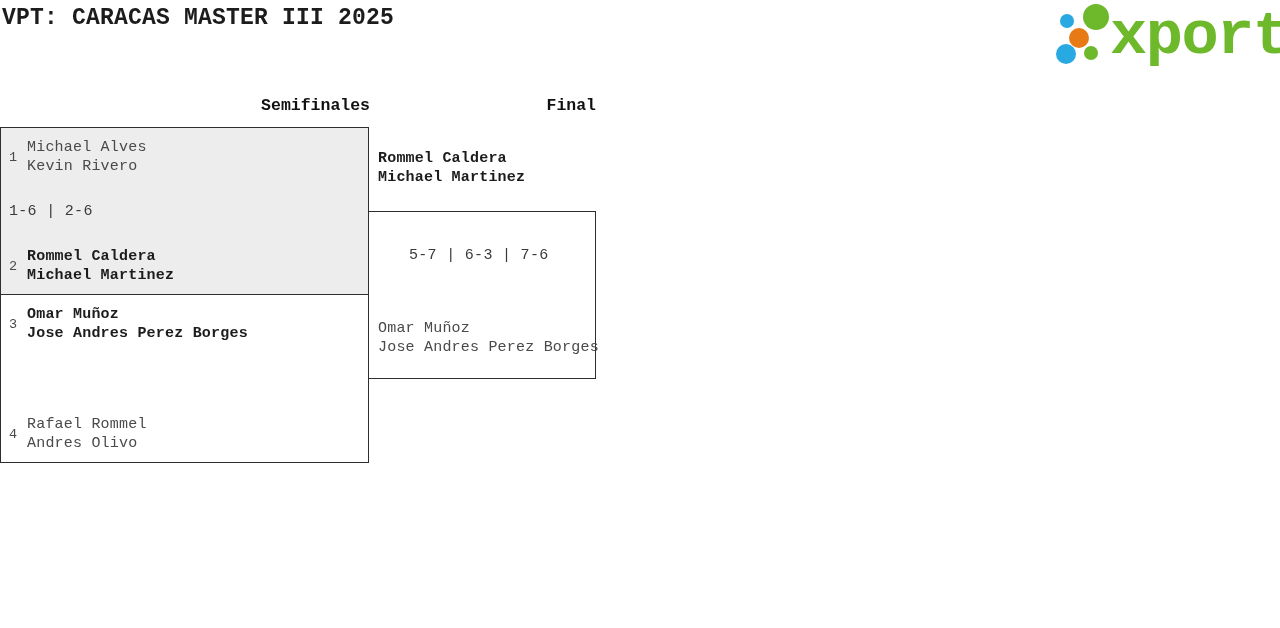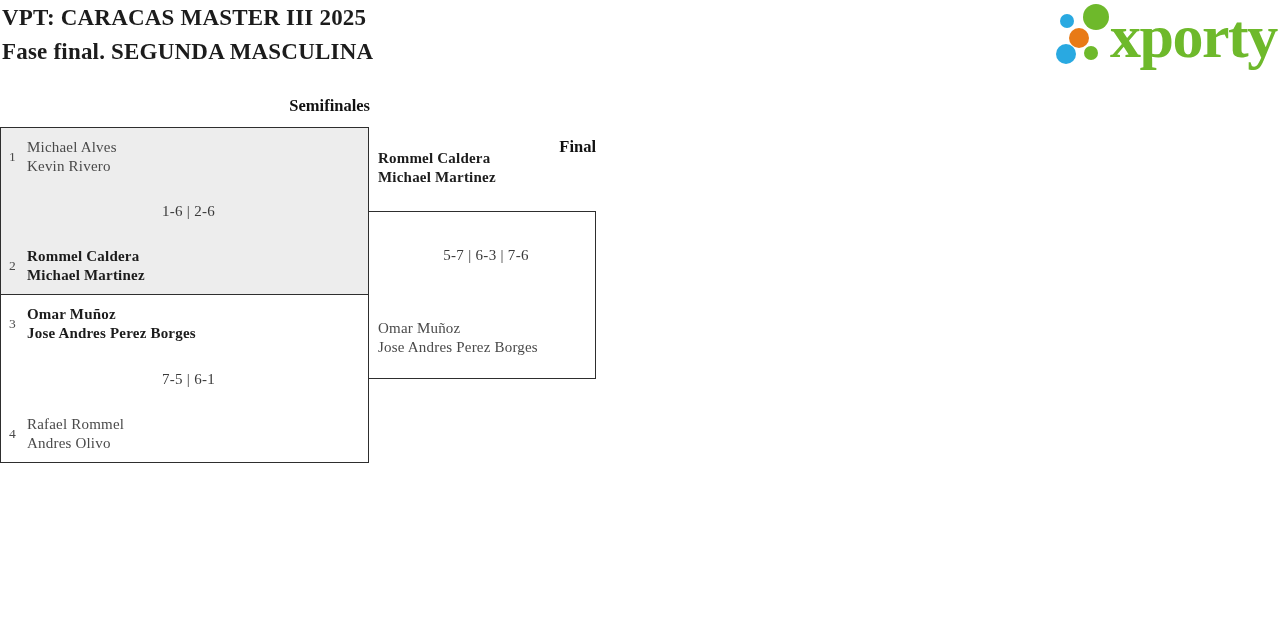--- a/index.html
+++ b/index.html
@@ -1,18 +1,18 @@
 <!DOCTYPE html>
 <html style="--brand-green: #6eb92b; --brand-blue: #29a9e1; --brand-orange: #e87a16; --box-gray: #ededed; --border: #2e2e2e; --text-dark: #1c1c1c; --text-gray: #4a4a4a;"><head>
 <meta charset="utf-8">
 <style>
   html,body{margin:0;padding:0;background:#fff;}
   .page{
     position:relative;width:1280px;height:519px;background:#fff;overflow:hidden;
-    font-family:Liberation Serif, serif;
+    font-family:Liberation Mono, monospace;
   }
   
   .titles{position:absolute;left:2px;top:1px;}
   .title,.subtitle{
     font-size:23px;font-weight:600;color:var(--text-dark);line-height:34px;white-space:nowrap;
     letter-spacing:.2px;
   }
   
   .logo{position:absolute;left:1048px;top:0;width:232px;height:72px;cursor:pointer;}
   .dot{position:absolute;border-radius:50%;}
@@ -24,58 +24,57 @@
   .wordmark{
     position:absolute;left:62px;top:0;height:72px;display:flex;align-items:center;
     font-size:62px;font-weight:800;color:var(--brand-green);letter-spacing:-1.5px;
   }
   
   .round-label{
     position:absolute;top:96px;font-size:16.5px;font-weight:600;color:#111;
     text-align:right;
   }
   .round-label.semis{left:0;width:370px;}
-  .round-label.final{left:370px;width:226px;margin-top:41px;}
+  .round-label.final{left:370px;width:226px;}
   
   .match{
     position:absolute;left:0;width:369px;height:168px;box-sizing:border-box;
     border:1px solid var(--border);
   }
   .match.sf1{top:127px;background:var(--box-gray);}
   .match.sf2{top:295px;background:#fff;border-top:none;}
   .team{position:absolute;left:8px;display:flex;align-items:center;gap:4px;}
   .team .seed{
     width:14px;flex:none;font-size:13.5px;color:var(--text-gray);text-align:left;
   }
   .players{display:flex;flex-direction:column;}
   .pname{font-size:15px;line-height:19px;color:var(--text-gray);white-space:nowrap;letter-spacing:.2px;}
   .winner .pname{font-weight:700;color:var(--text-dark);}
   .team-top{top:10px;}
   .team-bottom{bottom:9px;}
   .score{
     position:absolute;left:8px;right:0;top:50%;transform:translateY(-50%);
-    text-align:center;font-size:15px;color:#3a3a3a;letter-spacing:.3px;
+    text-align:left;font-size:15px;color:#3a3a3a;letter-spacing:.3px;
   }
   
   .final-box{
     position:absolute;left:369px;top:211px;width:227px;height:168px;box-sizing:border-box;
     border:1px solid var(--border);border-left:none;background:#fff;
   }
-  .final-box .score{top:43px;}
+  .final-box .score{top:43px;margin-left:32px;}
   .final-team2{position:absolute;left:9px;bottom:21px;}
   .final-team1{position:absolute;left:378px;top:149px;}
 </style>
 </head>
 <body>
 
 <div class="page">
 
   <div class="titles">
     <div class="title">VPT: CARACAS MASTER III 2025</div>
-    <div class="subtitle">Fase final. SEGUNDA MASCULINA</div>
   </div>
 
   <div class="logo">
     <span class="dot blue-s"></span>
     <span class="dot green-l"></span>
     <span class="dot orange-m"></span>
     <span class="dot blue-m"></span>
     <span class="dot green-s"></span>
     <span class="wordmark">xporty</span>
   </div>
@@ -102,21 +101,20 @@
   </div>
 
   <div class="match sf2">
     <div class="team team-top winner">
       <span class="seed">3</span>
       <span class="players">
         <span class="pname">Omar Muñoz</span>
         <span class="pname">Jose Andres Perez Borges</span>
       </span>
     </div>
-    <div class="score">7-5 | 6-1</div>
     <div class="team team-bottom">
       <span class="seed">4</span>
       <span class="players">
         <span class="pname">Rafael Rommel</span>
         <span class="pname">Andres Olivo</span>
       </span>
     </div>
   </div>
 
   <div class="team final-team1 winner">

